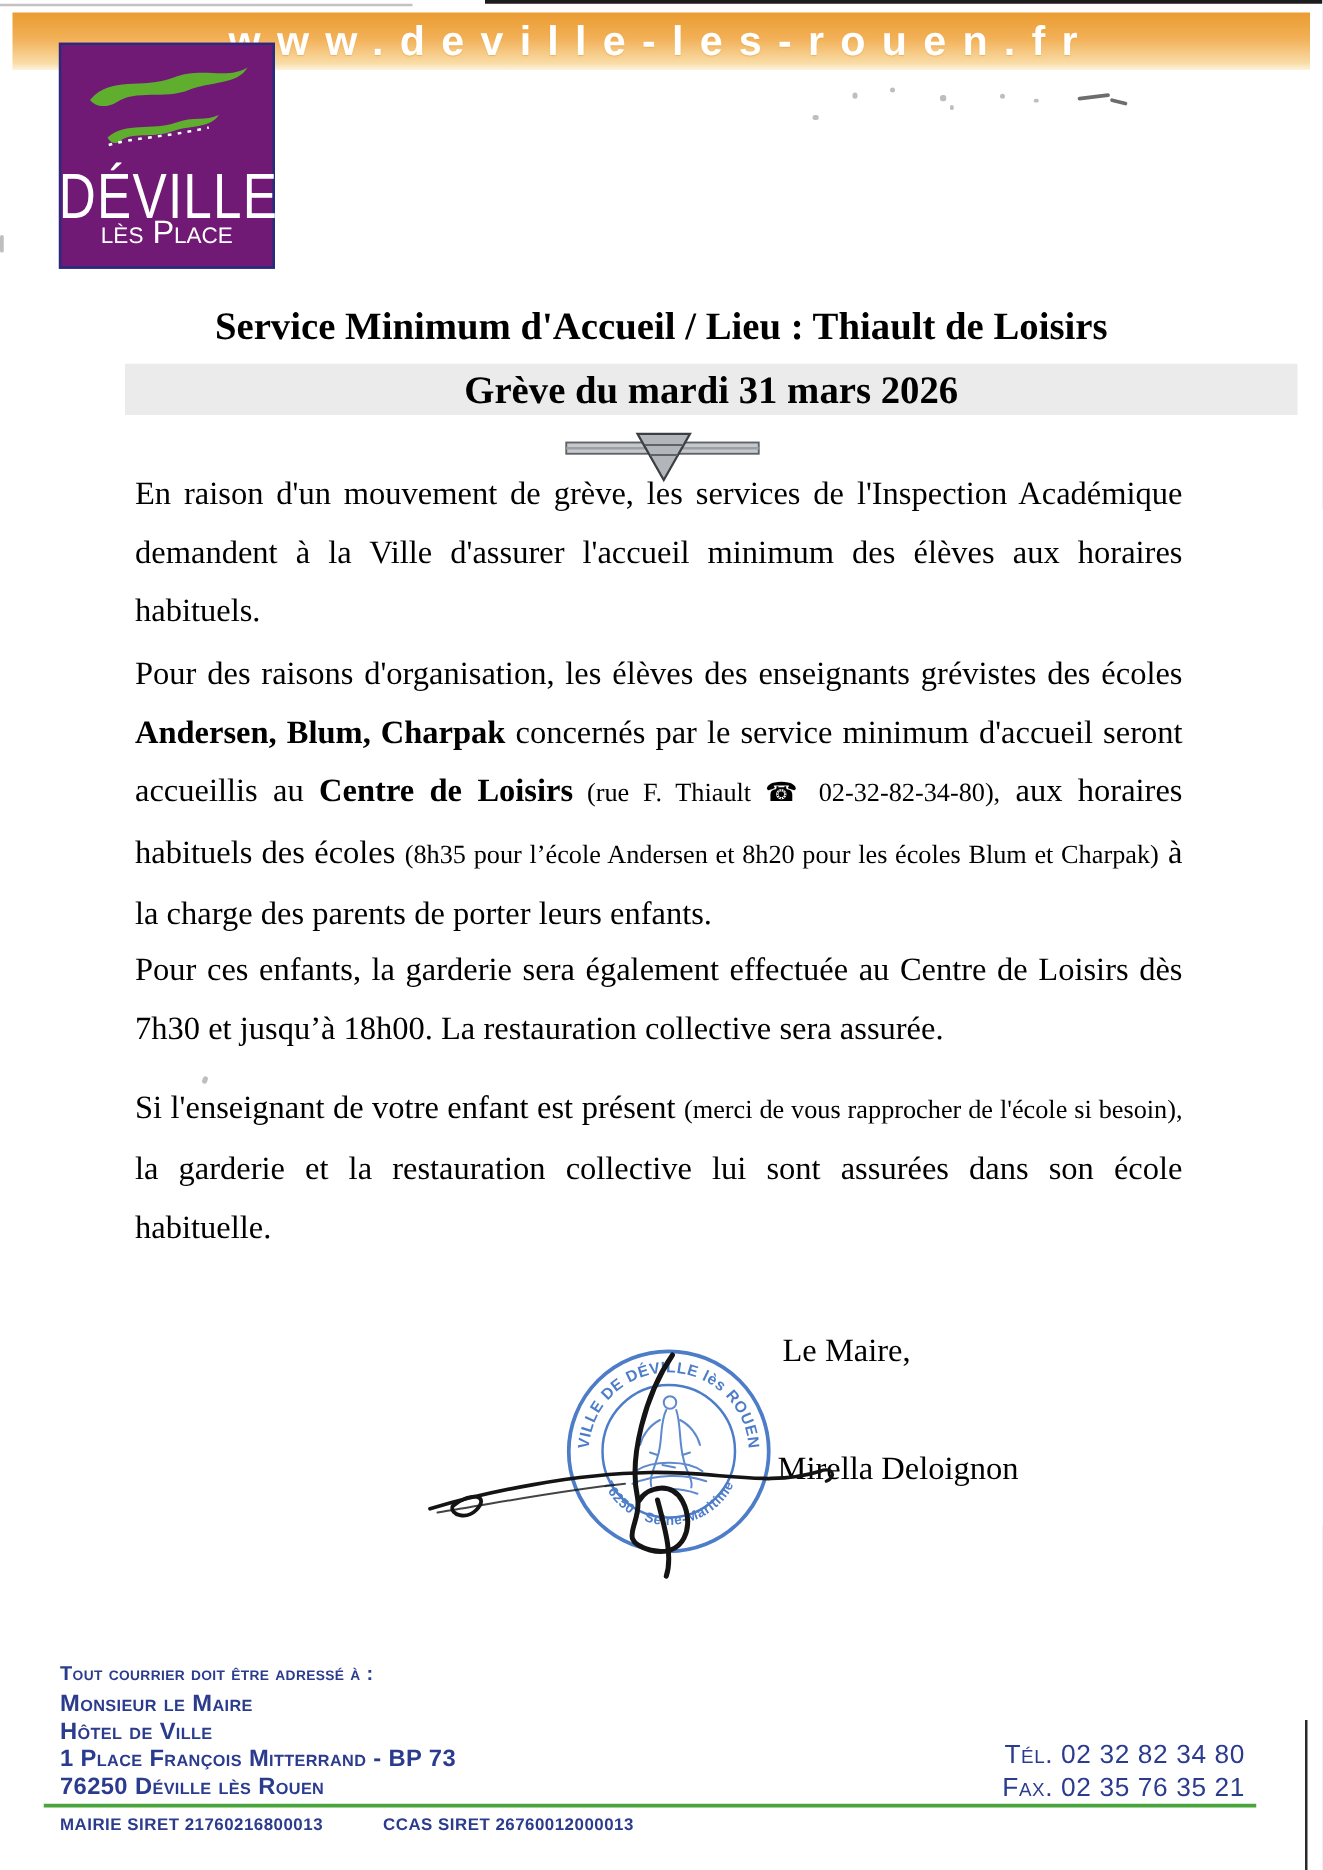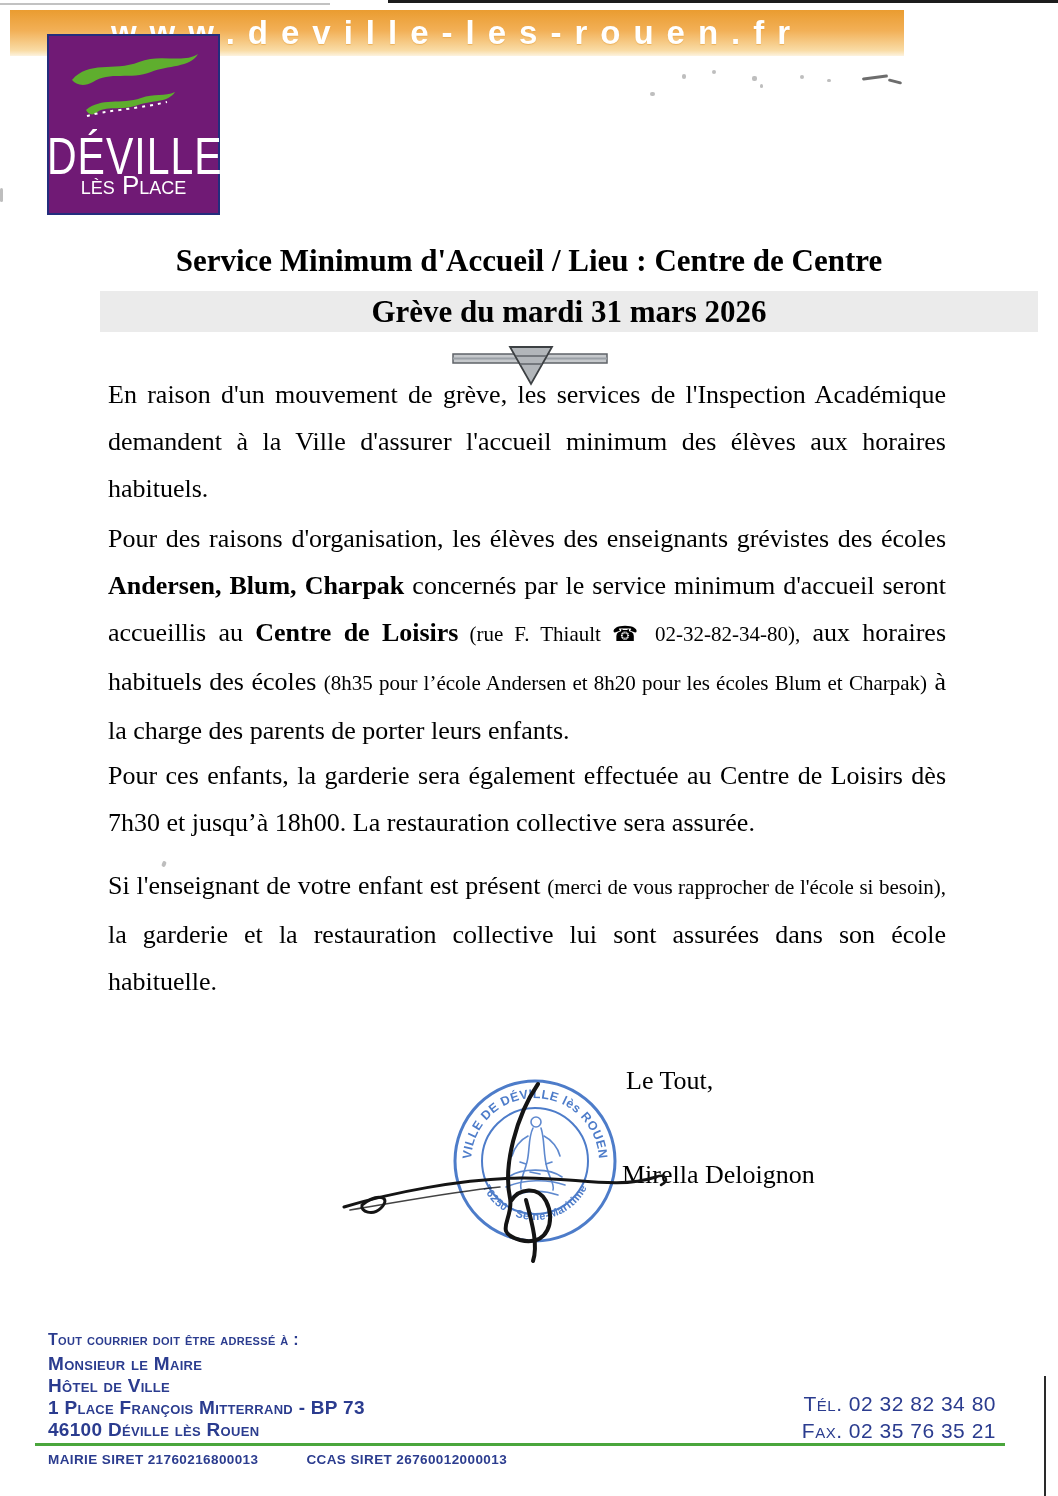--- a/index.html
+++ b/index.html
@@ -1,19 +1,19 @@
 <!DOCTYPE html>
 <html><head>
 <meta charset="utf-8">
 <style>
   html,body{margin:0;padding:0;background:#e8e8e8;}
   .page{position:relative;width:1058px;height:1496px;background:#ffffff;overflow:hidden;
         font-family:"Liberation Serif", serif;color:#000;}
   
-  .banner{position:absolute;left:10px;top:10px;width:894px;height:46px;
+  .banner{position:absolute;left:10px;top:10px;width:1038px;height:46px;
           background:linear-gradient(180deg,#ea9c30 0%,#f2b057 45%,#f9dca6 88%,#fdf3df 100%);
           display:flex;align-items:center;justify-content:center;}
   .banner-text{font-family:"Liberation Sans", sans-serif;font-weight:bold;font-size:33px;
           letter-spacing:13px;color:#fff;white-space:nowrap;text-shadow:0 1px 1px rgba(230,160,60,.6);}
   .logo{position:absolute;left:47px;top:34px;width:173px;height:181px;background:#701a75;
           box-shadow:inset 0 0 0 2px #232d7d;}
   .logo-waves{position:absolute;left:0;top:6px;width:173px;height:92px;}
   .logo-name{position:absolute;left:0;top:94px;width:100%;text-align:center;color:#fff;
           font-family:"Liberation Sans",sans-serif;font-size:41px;letter-spacing:1px;
           transform:scaleY(1.25);transform-origin:top center;font-weight:400;}
@@ -82,21 +82,21 @@
   <div class="art speck" style="left:800px;top:75px;width:4px;height:4px;"></div>
   <div class="art speck" style="left:827px;top:79px;width:4px;height:3px;"></div>
   <div class="art dash" style="left:862px;top:76px;width:26px;height:3px;transform:rotate(-7deg);"></div>
   <div class="art dash" style="left:888px;top:80px;width:14px;height:3px;transform:rotate(14deg);"></div>
   <div class="art edge-top-dark"></div>
   <div class="art edge-top-light"></div>
   <div class="art edge-right"></div>
   <div class="art speck" style="left:0;top:188px;width:3px;height:14px;"></div>
   <div class="art speck" style="left:162px;top:861px;width:4px;height:6px;transform:rotate(20deg);"></div>
 
-  <div class="title1">Service Minimum d'Accueil / Lieu : Centre de Centre</div>
+  <div class="title1">Service Minimum d'Accueil / Lieu : Thiault de Loisirs</div>
   <div class="title2-bar">
     <div class="title2">Grève du mardi 31 mars 2026</div>
   </div>
 
   <svg class="divider" viewBox="0 0 160 46">
     <rect x="3" y="12" width="154" height="9" fill="#c6c9cc" stroke="#5f6368" stroke-width="1.5"></rect>
     <line x1="3" y1="16.5" x2="157" y2="16.5" stroke="#9aa0a6" stroke-width="2"></line>
     <polygon points="60,5 102,5 81,42" fill="#b2b6ba" stroke="#3c4043" stroke-width="1.8"></polygon>
     <line x1="66" y1="14" x2="96" y2="14" stroke="#5f6368" stroke-width="1.5"></line>
     <line x1="70" y1="22" x2="92" y2="22" stroke="#5f6368" stroke-width="1.5"></line>
@@ -104,21 +104,21 @@
 
   <div class="p" style="top:371px;">En raison d'un mouvement de grève, les services de l'Inspection Académique demandent à la Ville d'assurer l'accueil minimum des élèves aux horaires habituels.</div>
 
   <div class="p" style="top:515px;"><span>Pour des raisons d'organisation, les élèves des enseignants grévistes des écoles </span><span class="b">Andersen, Blum, Charpak</span><span> concernés par le service minimum d'accueil seront accueillis au </span><span class="b">Centre de Loisirs</span><span class="sm"> (rue F. Thiault ☎ 02-32-82-34-80),</span><span> aux horaires habituels des écoles </span><span class="sm">(8h35 pour l’école Andersen et 8h20 pour les écoles Blum et Charpak)</span><span> à la charge des parents de porter leurs enfants.</span></div>
 
   <div class="p" style="top:752px;">Pour ces enfants, la garderie sera également effectuée au Centre de Loisirs dès 7h30 et jusqu’à 18h00. La restauration collective sera assurée.</div>
 
   <div class="p p-bold" style="top:862px;"><span>Si l'enseignant de votre enfant est présent </span><span class="sm">(merci de vous rapprocher de l'école si besoin),</span><span> la garderie et la restauration collective lui sont assurées dans son école habituelle.</span></div>
 
 
-  <div class="le-maire">Le Tout,</div>
+  <div class="le-maire">Le Maire,</div>
   <div class="sig-name">Mirella Deloignon</div>
 
   <svg class="stamp" viewBox="0 0 170 170">
     <defs>
       <path id="arcTop" d="M 21,86 A 64,64 0 0 1 149,86" fill="none"></path>
       <path id="arcBot" d="M 27,86 A 58,58 0 0 0 143,86" fill="none"></path>
     </defs>
     <circle cx="85" cy="85" r="80" fill="none" stroke="#3a6ec4" stroke-width="3"></circle>
     <circle cx="85" cy="85" r="53" fill="none" stroke="#3a6ec4" stroke-width="2"></circle>
     <text font-family="Liberation Sans, sans-serif" font-size="12.5" font-weight="bold" fill="#3a6ec4" letter-spacing="0.5">
@@ -149,21 +149,21 @@
       <path d="M 186,120 C 193,146 198,166 193,181" stroke-width="4"></path>
       <path d="M 316,97 C 326,93 330,101 321,105" stroke-width="2.5"></path>
     </g>
   </svg>
 
   <div class="footer-left">
     <div class="footer-notice">Tout courrier doit être adressé à :</div>
     <div class="footer-line">Monsieur le Maire</div>
     <div class="footer-line">Hôtel de Ville</div>
     <div class="footer-line">1 Place François Mitterrand - BP 73</div>
-    <div class="footer-line">46100 Déville lès Rouen</div>
+    <div class="footer-line">76250 Déville lès Rouen</div>
   </div>
 
   <div class="footer-right">
     <div>Tél. 02 32 82 34 80</div>
     <div>Fax. 02 35 76 35 21</div>
   </div>
 
   <div class="green-rule"></div>
 
   <div class="siret">

